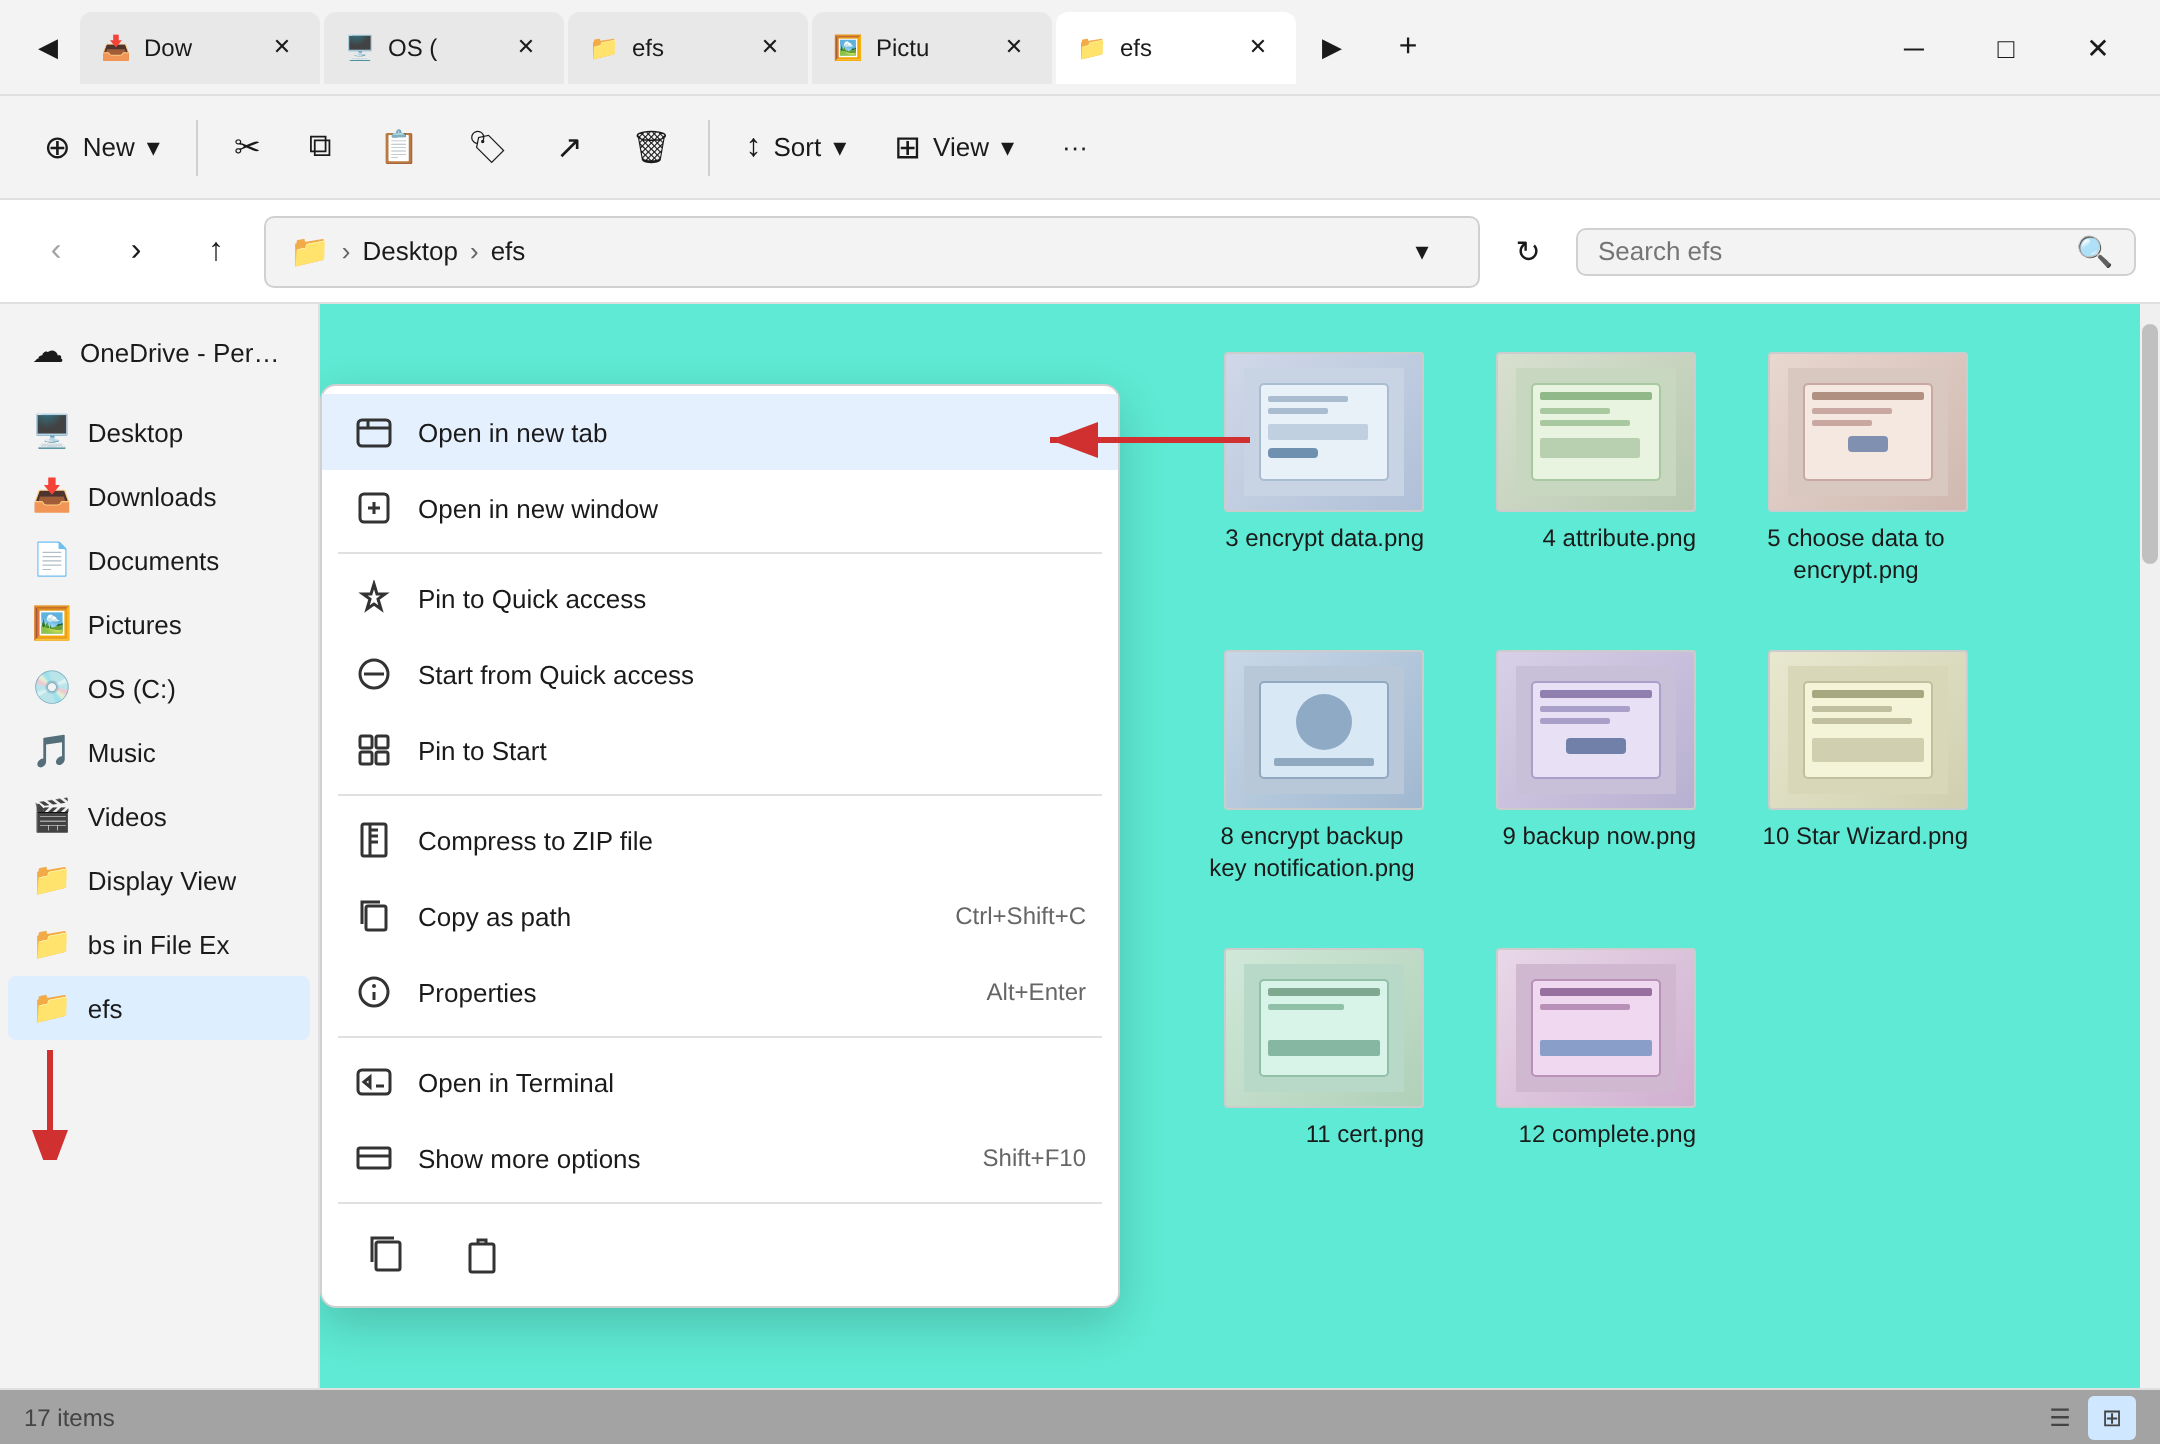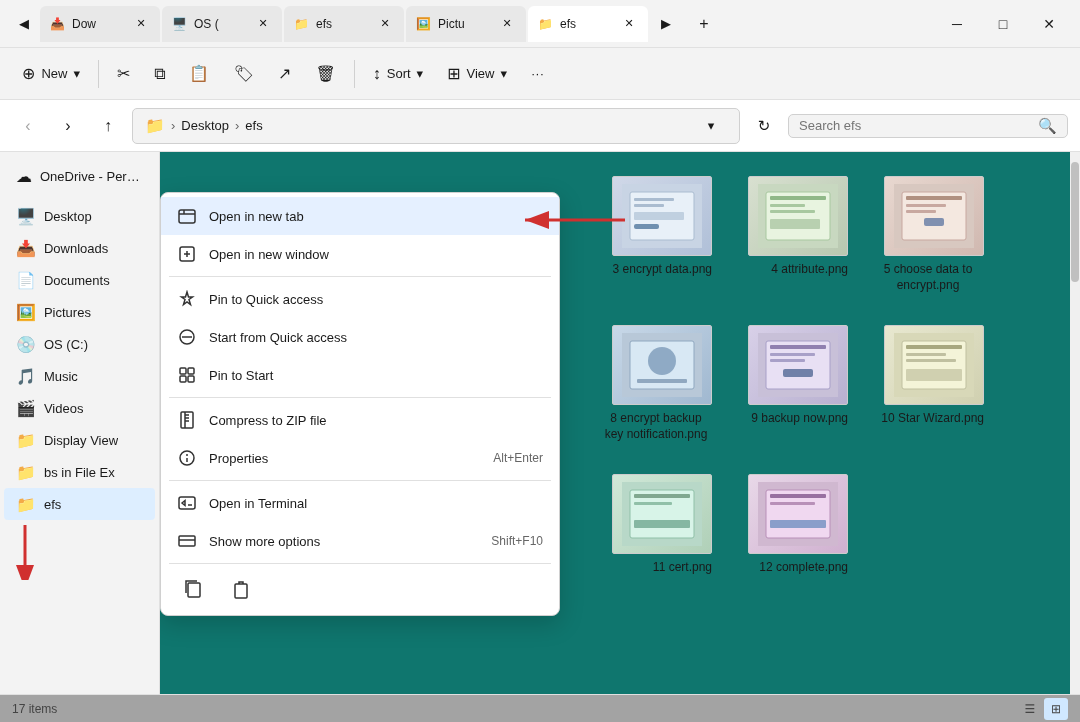--- a/index.html
+++ b/index.html
@@ -41,21 +41,21 @@
     .main { display: flex; height: calc(722px - 48px - 52px - 52px - 28px); }
 
     
     .sidebar { width: 160px; background: #f3f3f3; border-right: 1px solid #e0e0e0; padding: 8px 0; overflow-y: auto; flex-shrink: 0; }
     .sidebar-item { display: flex; align-items: center; height: 32px; padding: 0 12px; gap: 8px; cursor: pointer; border-radius: 4px; margin: 0 4px; }
     .sidebar-item.active { background: #ddeeff; }
     .sidebar-item .s-icon { font-size: 16px; flex-shrink: 0; }
     .sidebar-item .s-label { font-size: 13px; overflow: hidden; text-overflow: ellipsis; white-space: nowrap; }
 
     
-    .files-area { flex: 1; background: #0f766e; overflow: auto; padding: 16px; position: relative; }
+    .files-area { flex: 1; background: #5eead4; overflow: auto; padding: 16px; position: relative; }
     .files-grid { display: grid; grid-template-columns: repeat(auto-fill, 120px); gap: 16px; }
     .file-item { display: flex; flex-direction: column; align-items: flex-end; gap: 6px; cursor: pointer; padding: 8px 4px; border-radius: 4px; width: 120px; }
     .file-thumb { width: 100px; height: 80px; background: #e0e0e0; border: 1px solid #ccc; border-radius: 2px; display: flex; align-items: center; justify-content: center; overflow: hidden; }
     .file-name { font-size: 12px; text-align: center; line-height: 1.3; word-break: break-word; }
 
     
     .context-menu { position: absolute; top: 40px; left: 0; width: 400px; background: #ffffff; border: 1px solid #d0d0d0; border-radius: 8px; box-shadow: 0 8px 24px rgba(0,0,0,0.18); padding: 4px 0; z-index: 100; }
     .ctx-item { display: flex; align-items: center; height: 38px; padding: 0 16px; gap: 12px; cursor: pointer; }
     .ctx-item:hover, .ctx-item.highlighted { background: #e5f0ff; }
     .ctx-icon { width: 20px; height: 20px; display: flex; align-items: center; justify-content: center; font-size: 15px; flex-shrink: 0; }
@@ -306,20 +306,30 @@
       <div class="ctx-item">
         <span class="ctx-icon">
           <svg width="18" height="18" viewBox="0 0 18 18" fill="none" stroke="#333" stroke-width="1.5">
             <rect x="3" y="1" width="12" height="16" rx="1"></rect>
             <path d="M7 1v16M7 4h4M7 7h4M7 10h4"></path>
           </svg>
         </span>
         <span class="ctx-label">Compress to ZIP file</span>
       </div>
 
+      <div class="ctx-item">
+        <span class="ctx-icon">
+          <svg width="18" height="18" viewBox="0 0 18 18" fill="none" stroke="#333" stroke-width="1.5">
+            <rect x="5" y="4" width="10" height="12" rx="1"></rect>
+            <path d="M3 13V2h9"></path>
+          </svg>
+        </span>
+        <span class="ctx-label">Copy as path</span>
+        <span class="ctx-shortcut">Ctrl+Shift+C</span>
+      </div>
 
       <div class="ctx-item">
         <span class="ctx-icon">
           <svg width="18" height="18" viewBox="0 0 18 18" fill="none" stroke="#333" stroke-width="1.5">
             <circle cx="9" cy="9" r="7"></circle>
             <circle cx="9" cy="6" r="1" fill="#333" stroke="none"></circle>
             <line x1="9" y1="9" x2="9" y2="13"></line>
           </svg>
         </span>
         <span class="ctx-label">Properties</span>

